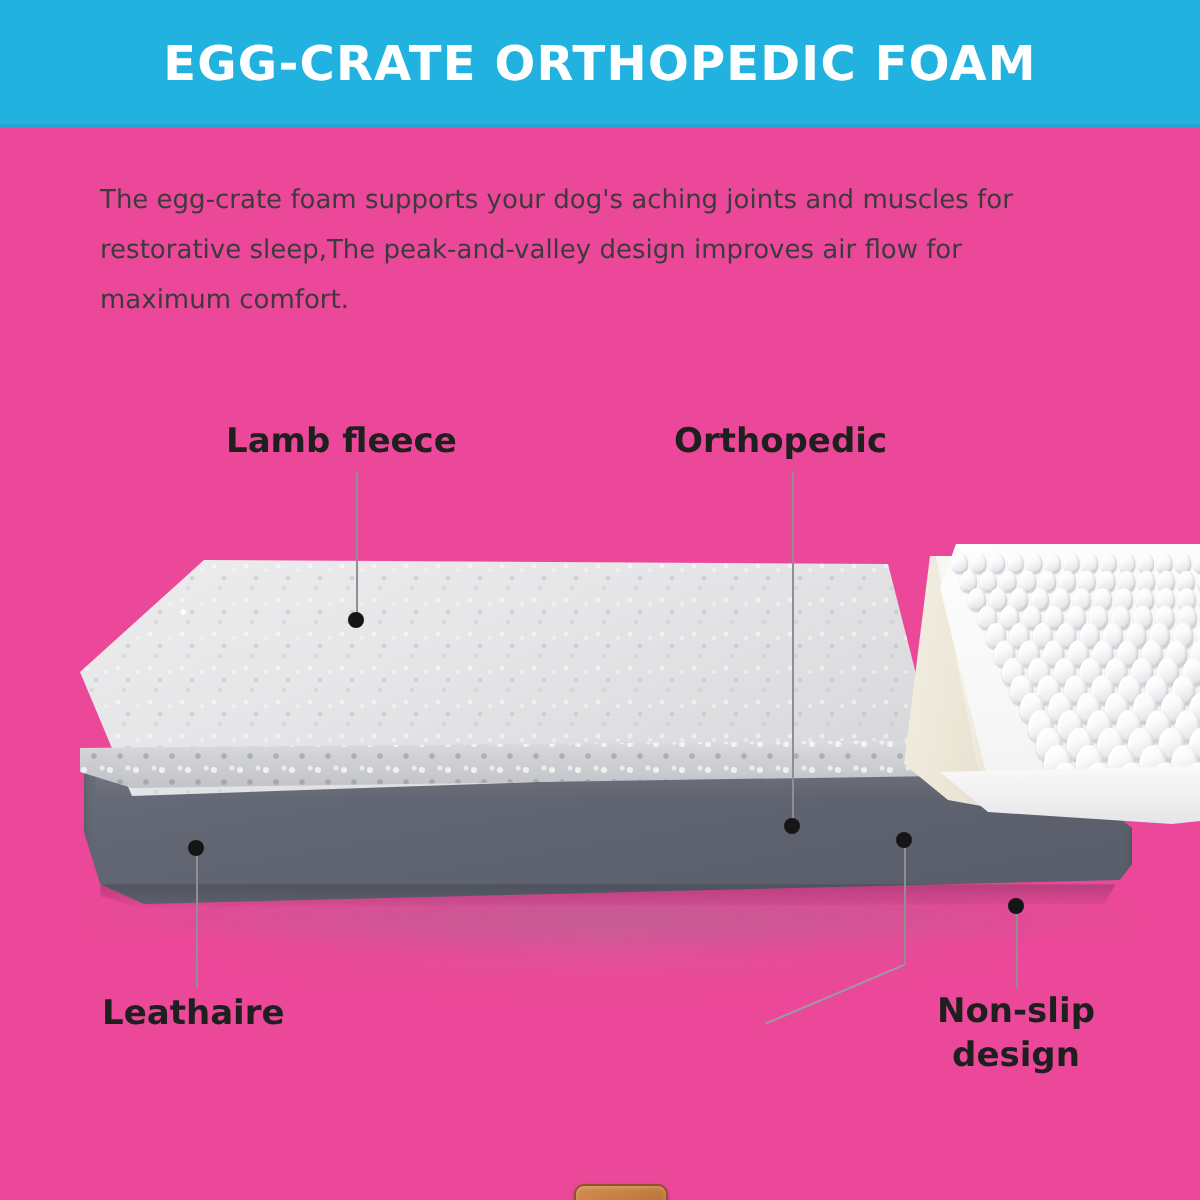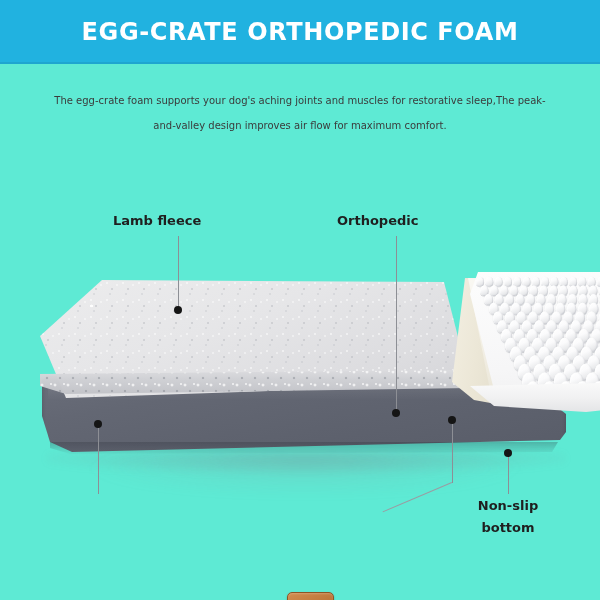--- a/index.html
+++ b/index.html
@@ -3,21 +3,21 @@
 <meta charset="utf-8">
 <style>
   html,body{margin:0;padding:0;}
   body{
     width:600px;height:600px;
     background:#ffffff;
     font-family:"Liberation Sans", sans-serif;
     overflow:hidden;
     position:relative;
   }
-  #page{position:relative;width:600px;height:600px;background:#5eead4;overflow:hidden;}
+  #page{position:relative;width:600px;height:600px;background:#ec4899;overflow:hidden;}
 
   
   .banner{
     position:absolute;left:0;top:0;width:600px;height:64px;
     background:#21b2e0;
     display:flex;align-items:center;justify-content:center;
     box-sizing:border-box;
   }
   .banner::after{
     content:"";position:absolute;left:0;bottom:0;width:100%;height:2px;
@@ -28,23 +28,23 @@
     font-size:24px;
     font-weight:bold;
     letter-spacing:0.6px;
     text-align:center;
     font-family:"DejaVu Sans", sans-serif;
   }
 
   
   .desc{
     position:absolute;left:50px;top:88px;width:500px;
-    text-align:center;
+    text-align:left;
     color:#3b3b3b;
-    font-size:10px;
+    font-size:13px;
     line-height:25px;
     font-family:"DejaVu Sans", sans-serif;
     font-weight:400;
   }
 
   
   .stage{position:absolute;left:0;top:180px;width:600px;height:330px;}
 
   
   .ground-shadow{
@@ -164,21 +164,21 @@
     background:linear-gradient(180deg,#fbfbfb 0%,#f0f0f1 55%,#e2e3e5 100%);
     clip-path:polygon(0 6px, 250px 0, 250px 18px, 116px 32px, 24px 26px);
   }
 
   
   .label{
     position:absolute;
     color:#1f1f1f;
     font-family:"DejaVu Sans", sans-serif;
     font-weight:bold;
-    font-size:13px;
+    font-size:17px;
     line-height:22px;
     white-space:pre-line;
   }
   .leader{
     position:absolute;
     background:#8d8f95;
   }
   .leader.v{width:1.3px;}
   .dot{
     position:absolute;width:8px;height:8px;border-radius:50%;
@@ -246,23 +246,24 @@
   <div class="label" style="left:113px;top:210px;">Lamb fleece</div>
   <div class="leader v" style="left:178px;top:236px;height:74px;"></div>
   <div class="dot" style="left:174px;top:306px;"></div>
 
   <div class="label" style="left:337px;top:210px;">Orthopedic</div>
   <div class="leader v" style="left:396px;top:236px;height:177px;"></div>
   <div class="dot" style="left:392px;top:409px;"></div>
 
   <div class="dot" style="left:94px;top:420px;"></div>
   <div class="leader v" style="left:98px;top:428px;height:66px;"></div>
+  <div class="label" style="left:51px;top:496px;">Leathaire</div>
 
   <div class="dot" style="left:448px;top:416px;"></div>
   <div class="leader v" style="left:452px;top:424px;height:59px;"></div>
   <div class="leader-diag" style="left:452px;top:483px;width:75px;transform:rotate(157deg);"></div>
 
   <div class="dot" style="left:504px;top:449px;"></div>
   <div class="leader v" style="left:508px;top:457px;height:37px;"></div>
   <div class="label" style="left:444px;top:495px;text-align:center;width:128px;">Non-slip
-bottom</div>
+design</div>
 
 </div>
 
 </body></html>

